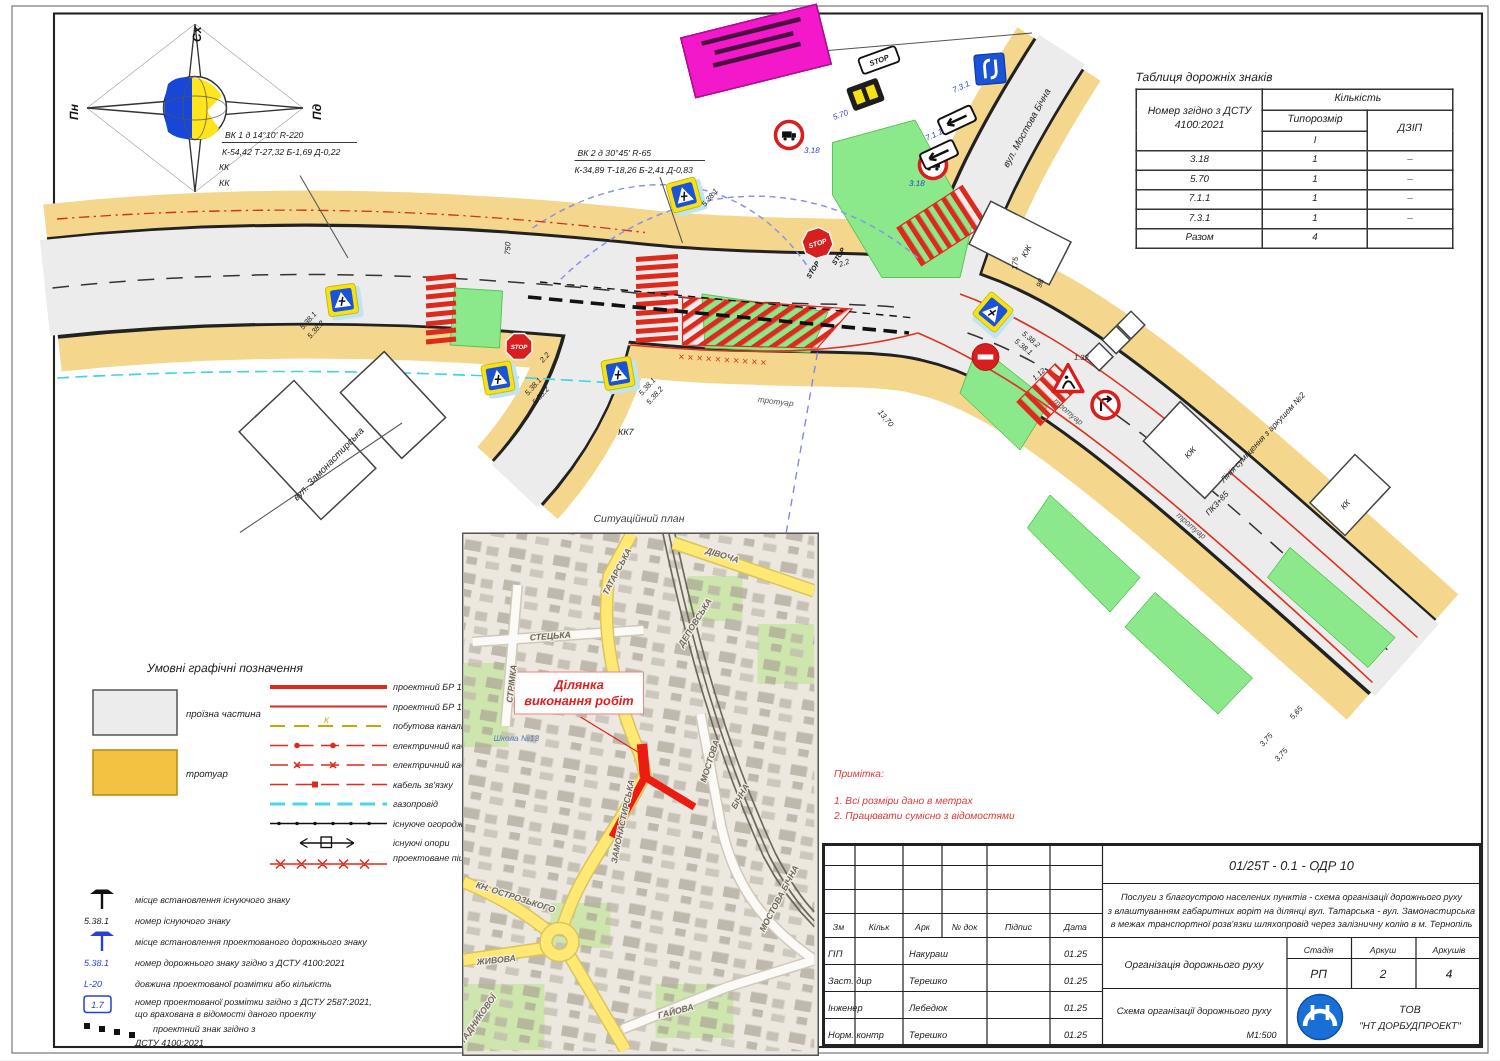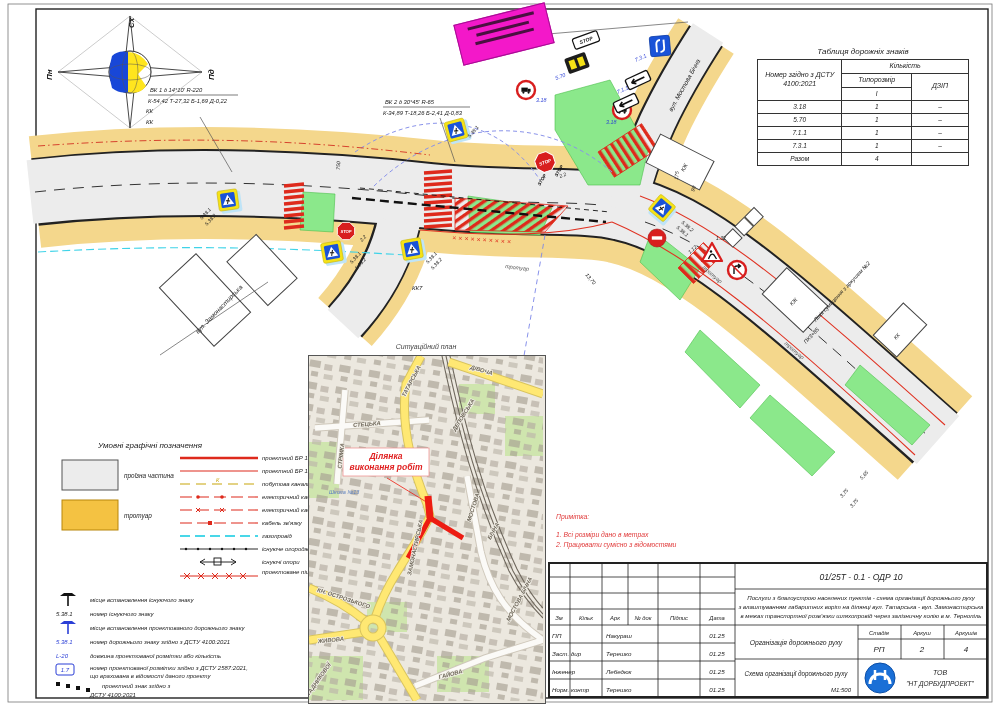--- a/index.html
+++ b/index.html
@@ -1,21 +1,21 @@
 <!DOCTYPE html>
 <html><head>
 <meta charset="utf-8">
 <style>
   html,body{margin:0;padding:0;background:#e8e8e8;font-family:"Liberation Sans",sans-serif;}
   #sheet{position:relative;width:1000px;height:707px;background:#fff;overflow:hidden;}
   .abs{position:absolute;}
   svg text{font-family:"Liberation Sans",sans-serif;font-style:italic;}
   
   #signs-table-wrap{left:757px;top:47px;width:212px;}
-  #signs-table-title{text-align:center;font:italic 8px "Liberation Sans",sans-serif;color:#222;margin-bottom:3px;}
+  #signs-table-title{font:italic 8px "Liberation Sans",sans-serif;color:#222;margin-bottom:3px;}
   #signs-table{width:100%;border-collapse:collapse;}
   #signs-table td{border:1px solid #333;font:italic 6.5px/1.25 "Liberation Sans",sans-serif;color:#222;text-align:center;vertical-align:middle;padding:2px 1px;}
   #signs-table td.th{font-size:7px;}
   
   #notes{left:556px;top:512px;width:200px;color:#E03939;font:italic 6.8px/1.5 "Liberation Sans",sans-serif;}
   #notes .t{margin-bottom:8px;}
   
   #mag-callout{left:457px;top:13px;width:92px;height:40px;background:#F318C9;border:1px solid #A50F93;transform:rotate(-14deg);transform-origin:center;}
   #mag-callout .ln{height:3px;background:#4A1040;margin:5px auto 0;}
   #mag-callout .l1{width:74%;}#mag-callout .l2{width:58%;}#mag-callout .l3{width:66%;}

